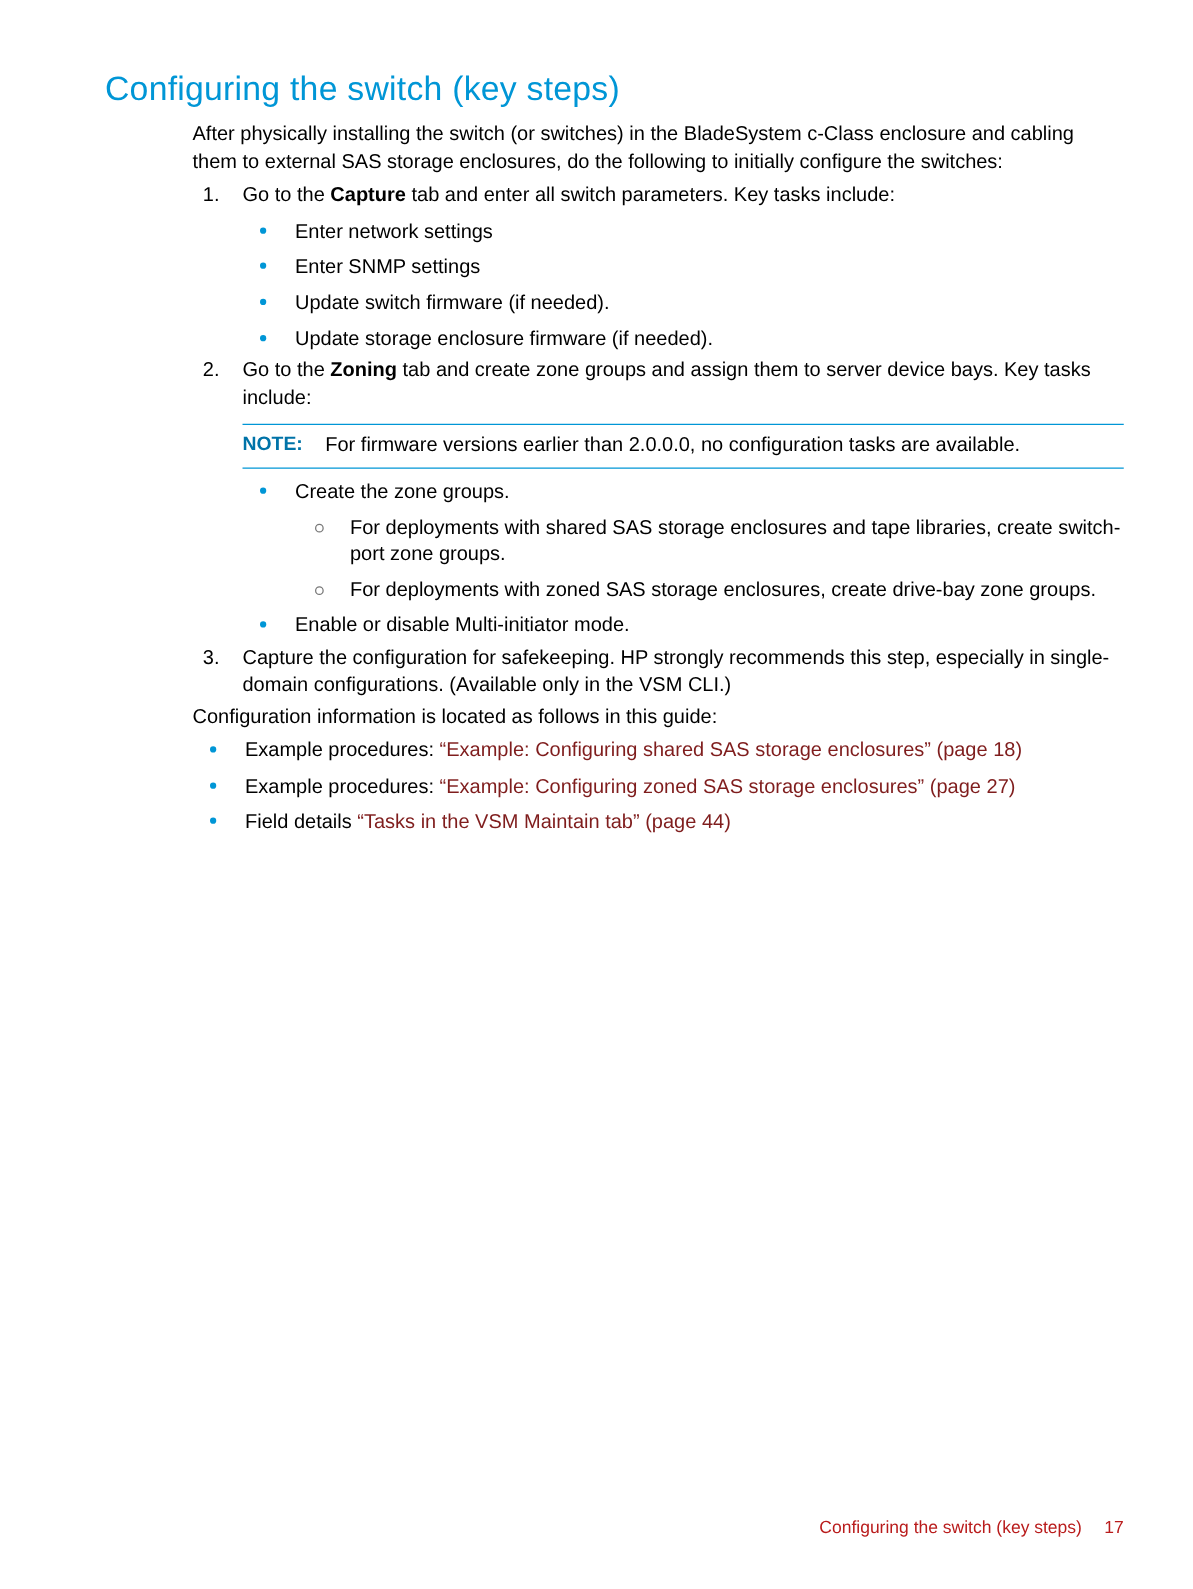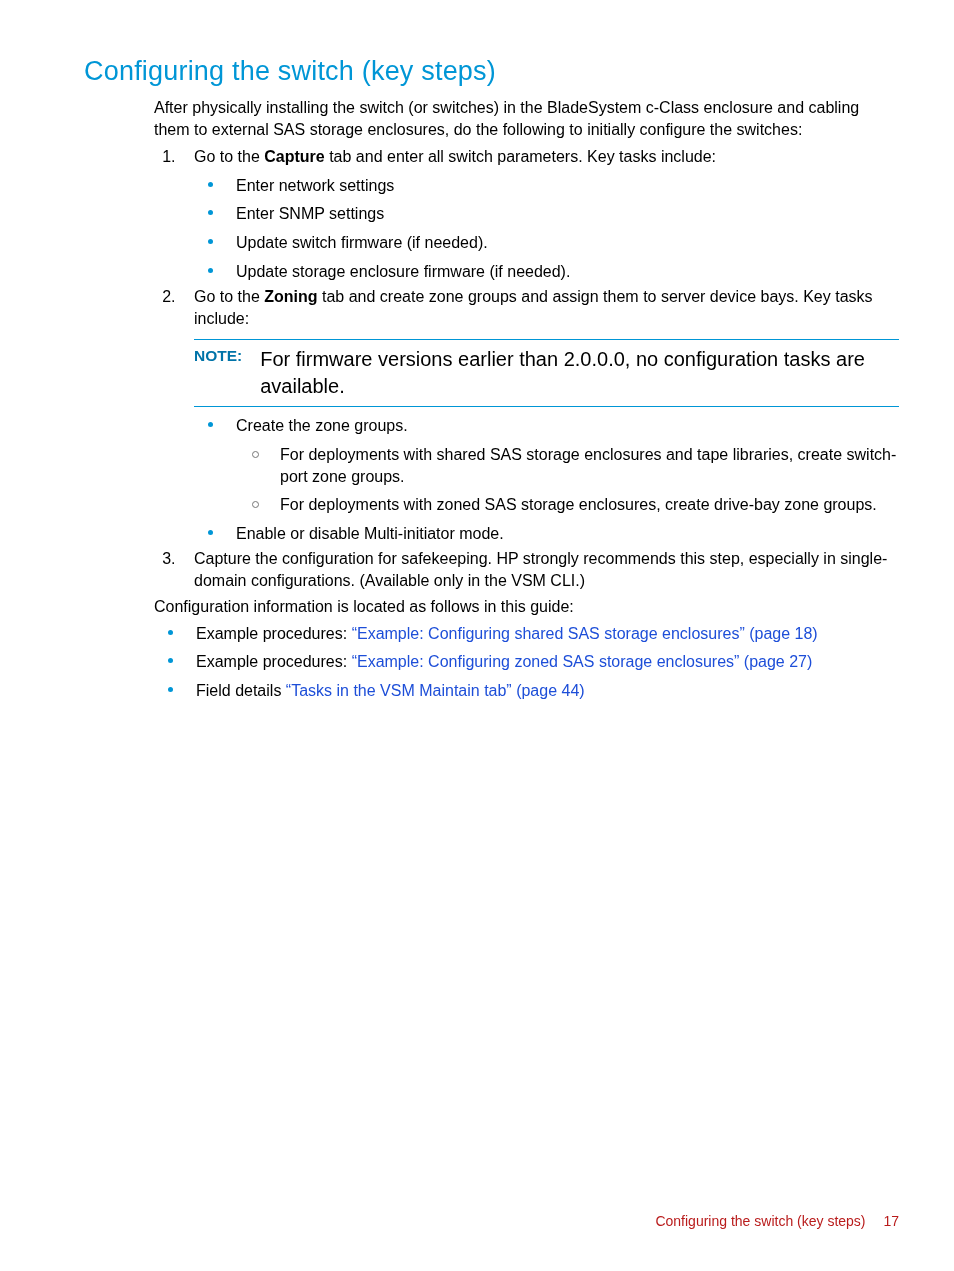--- a/index.html
+++ b/index.html
@@ -79,28 +79,29 @@
     border: 1px solid #777;
     background: transparent;
   }
   .note-box {
     border-top: 1px solid #0096d6;
     border-bottom: 1px solid #0096d6;
     margin: 10px 0 8px 0;
     padding: 6px 0 6px 0;
     display: flex;
     gap: 18px;
+    text-align: right;
   }
   .note-label {
     color: #0073a8;
     font-weight: 700;
     font-size: 15.5px;
     flex-shrink: 0;
   }
-  .note-text { font-size: 20px; }
+  .note-text { font-size: 16px; }
   .outro {
     margin-left: 70px;
     font-size: 16px;
     margin-top: 6px;
   }
   ul.ref-list {
     margin-left: 70px;
     list-style: none;
     margin-top: 6px;
     font-size: 16px;
@@ -114,21 +115,21 @@
   ul.ref-list > li::before {
     content: "";
     position: absolute;
     left: 14px;
     top: 7px;
     width: 5px;
     height: 5px;
     border-radius: 50%;
     background: #0096d6;
   }
-  .link { color: #1d4ed8; }
+  .link { color: #7f1d1d; }
   .footer {
     position: absolute;
     bottom: 42px;
     right: 55px;
     font-size: 14px;
     color: #b91c1c;
   }
   .footer .pgnum { margin-left: 14px; }
 </style>
 </head>

